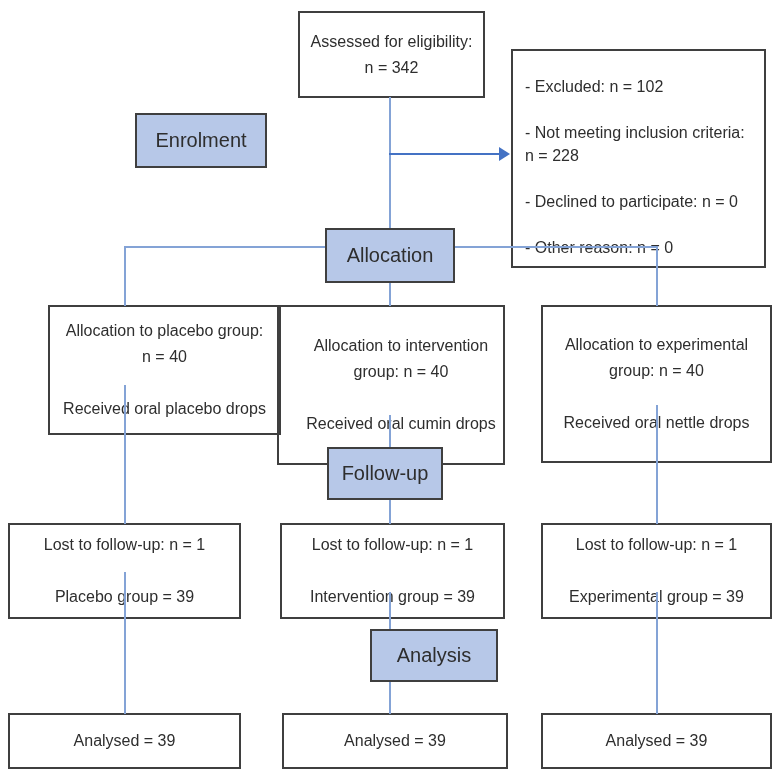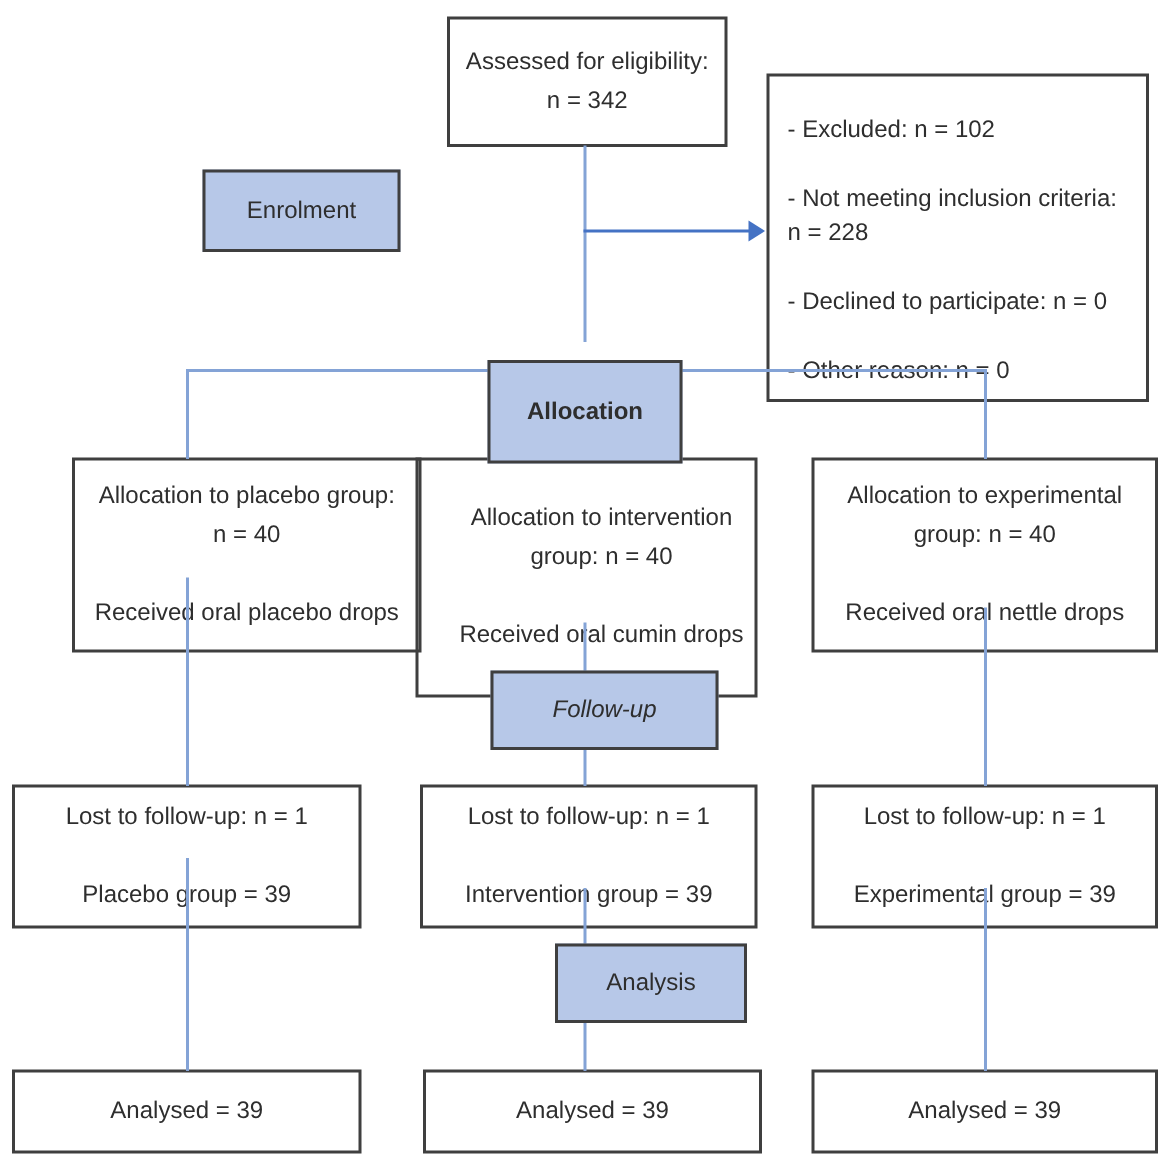--- a/index.html
+++ b/index.html
@@ -39,21 +39,21 @@
   }
   .stage-label {
     position: absolute;
     box-sizing: border-box;
     border: 2px solid var(--box_border, #3f3f3f);
     background: var(--stage_fill, #b7c8e8);
     display: flex;
     align-items: center;
     justify-content: center;
     text-align: left;
-    font-size: 16px;
+    font-size: 20px;
     z-index: 3;
   }
   .vline {
     position: absolute;
     width: 2px;
     background: var(--connector, #84a3d6);
     z-index: 2;
   }
   .hline {
     position: absolute;
@@ -92,21 +92,21 @@
 - Other reason: n = 0</div>
 
   <div class="box" style="left:8px; top:305px; width:233px; height:130px;margin-left:40px;">Allocation to placebo group:
 n = 40
 
 Received oral placebo drops</div>
   <div class="box" style="left:277px; top:305px; width:228px; height:160px;padding-left:20px;">Allocation to intervention
 group: n = 40
 
 Received oral cumin drops</div>
-  <div class="box" style="left:541px; top:305px; width:231px; height:130px;">Allocation to experimental
+  <div class="box" style="left:541px; top:305px; width:231px; height:158px;">Allocation to experimental
 group: n = 40
 
 Received oral nettle drops</div>
 
   <div class="box" style="left:8px; top:523px; width:233px; height:96px;">Lost to follow-up: n = 1
 
 Placebo group = 39</div>
   <div class="box" style="left:280px; top:523px; width:225px; height:96px;">Lost to follow-up: n = 1
 
 Intervention group = 39</div>
@@ -135,17 +135,17 @@
 
   <div class="vline" style="left:389px; top:499px; height:25px;"></div>
 
   <div class="vline" style="left:124px; top:572px; height:142px;"></div>
   <div class="vline" style="left:389px; top:592px; height:38px;"></div>
   <div class="vline" style="left:656px; top:592px; height:122px;"></div>
 
   <div class="vline" style="left:389px; top:681px; height:33px;"></div>
 
   <div class="stage-label" style="left:135px; top:113px; width:132px; height:55px;">Enrolment</div>
-  <div class="stage-label" style="left:325px; top:240px; width:130px; height:69px;font-weight:bold;">Allocation</div>
-  <div class="stage-label" style="left:327px; top:447px; width:152px; height:53px;font-style:italic;">Follow-up</div>
+  <div class="stage-label" style="left:325px; top:228px; width:130px; height:55px;">Allocation</div>
+  <div class="stage-label" style="left:327px; top:447px; width:116px; height:53px;">Follow-up</div>
   <div class="stage-label" style="left:330px; top:629px; width:128px; height:53px;margin-left:40px;">Analysis</div>
 
 </div>
 
 </body></html>

